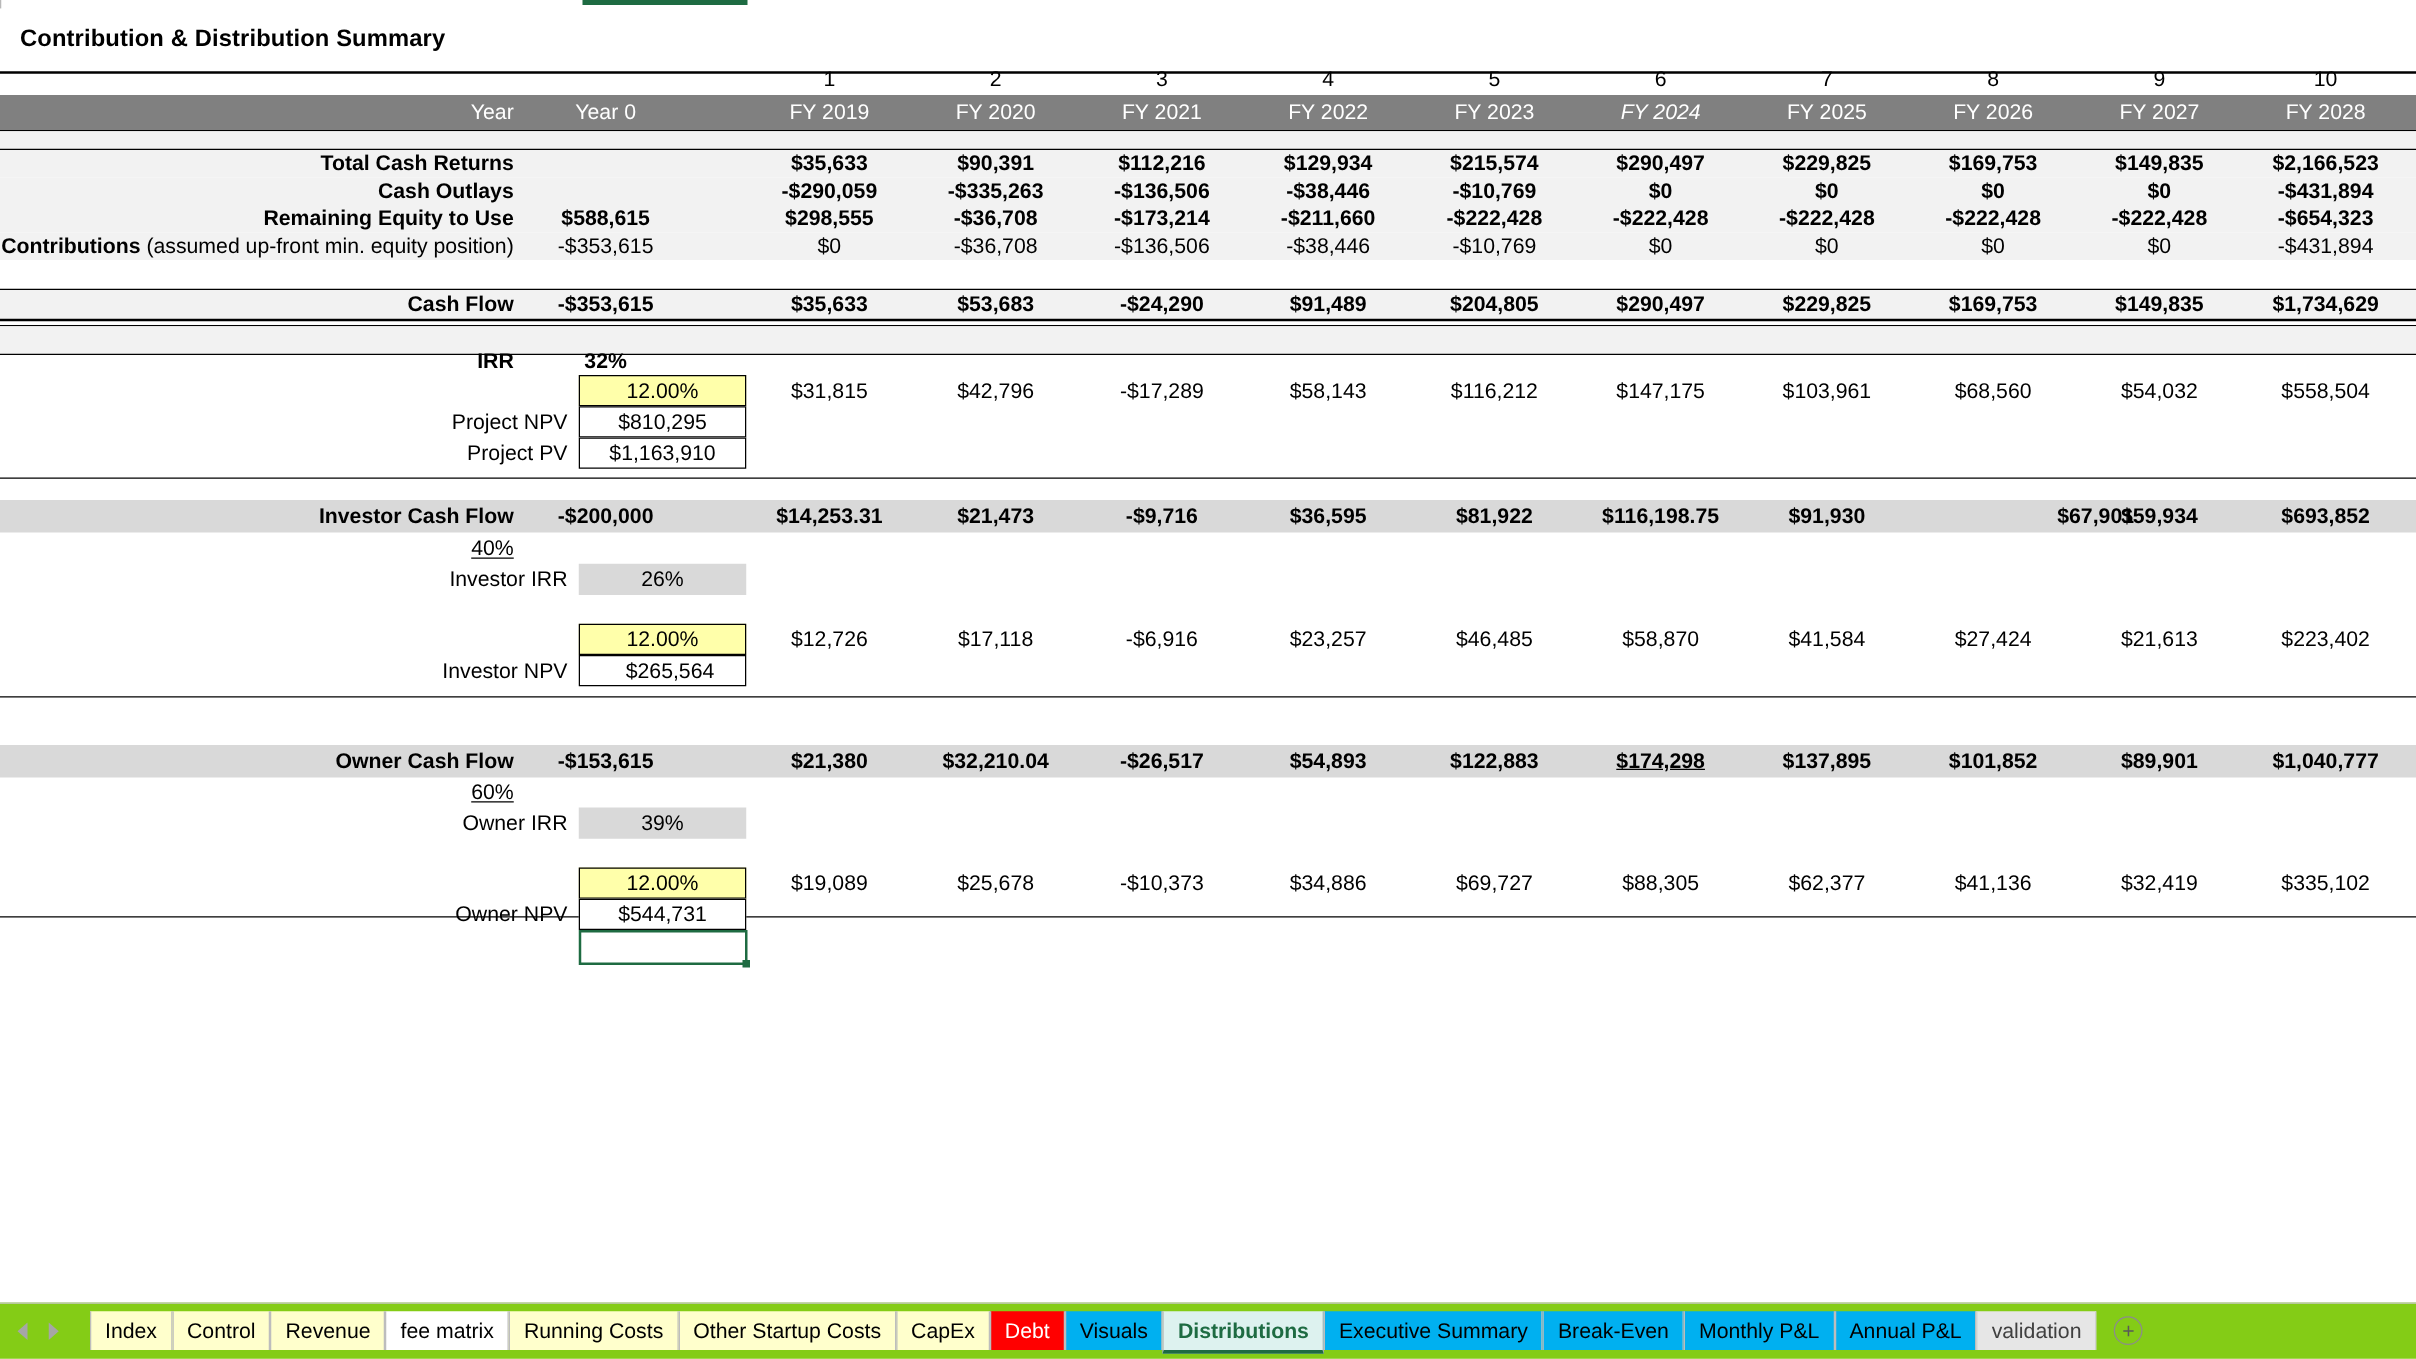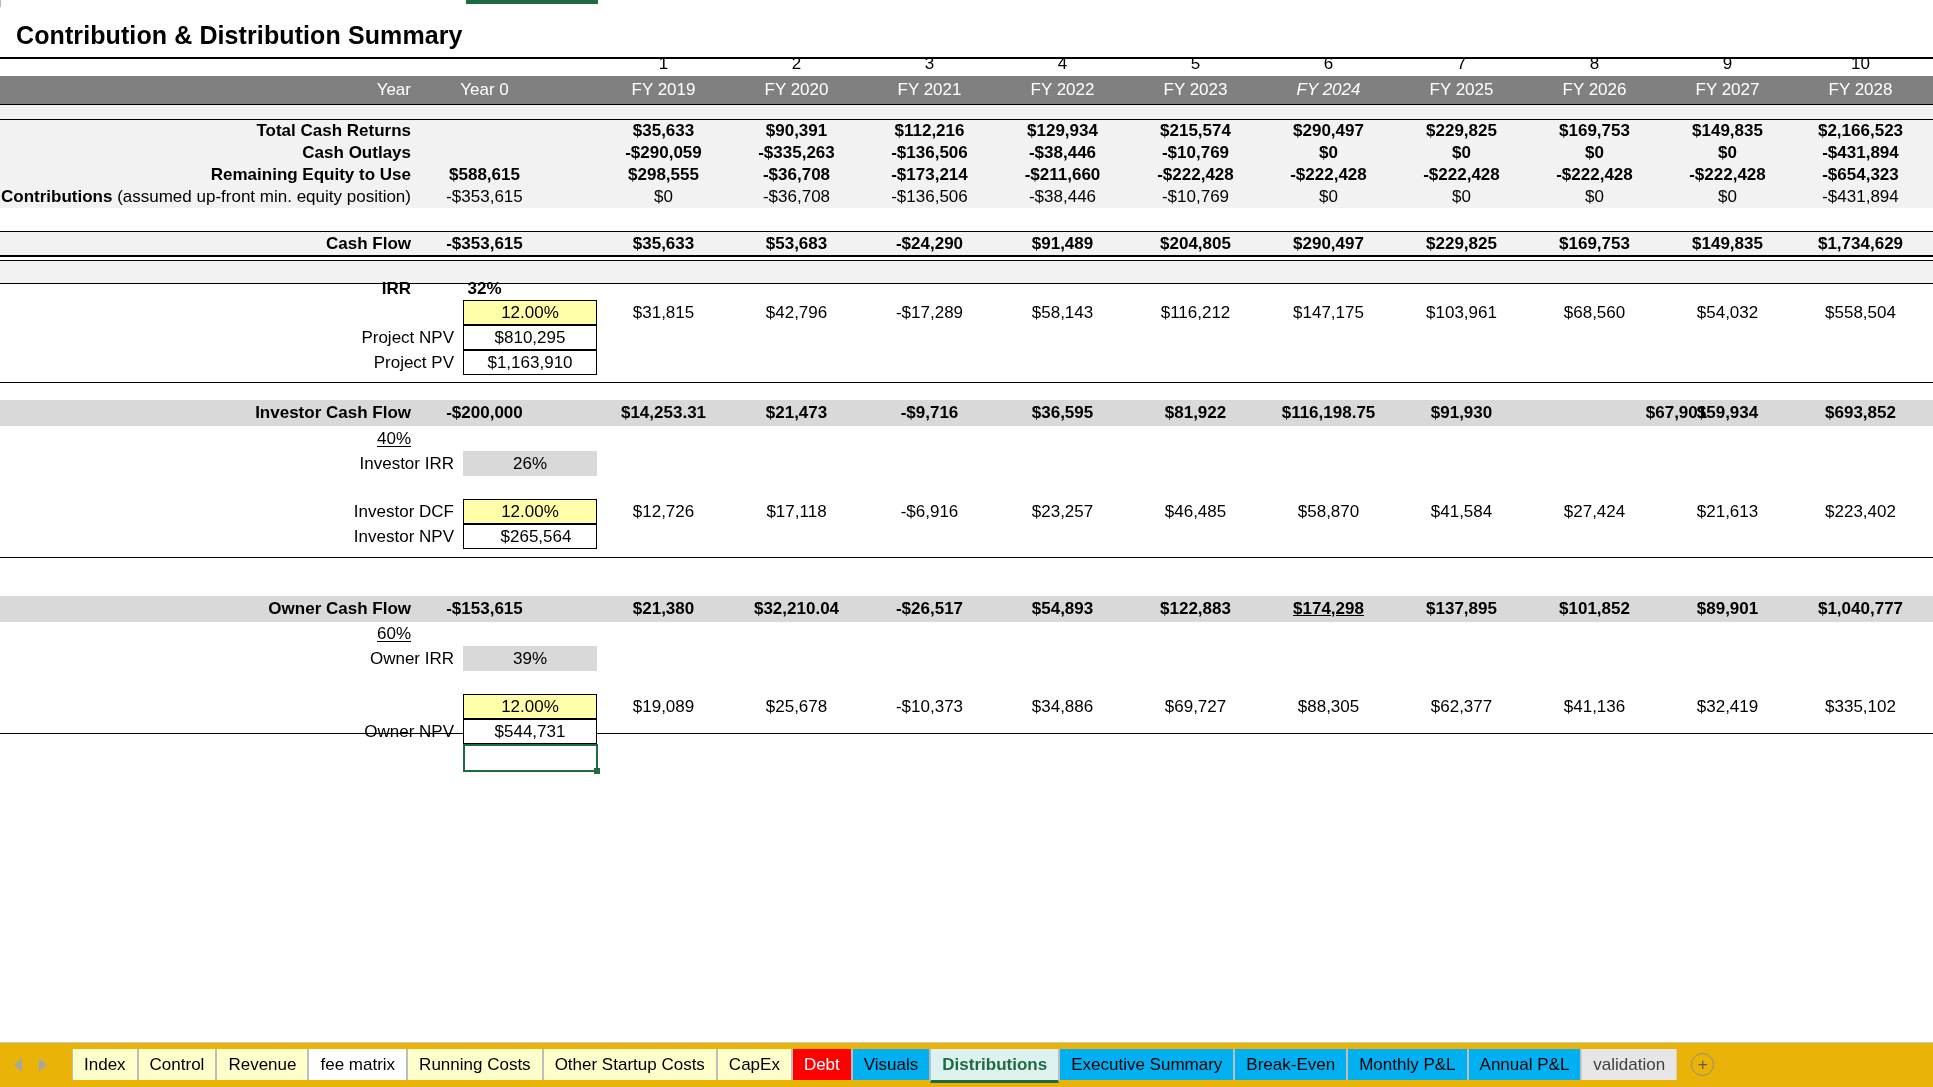--- a/index.html
+++ b/index.html
@@ -21,21 +21,21 @@
   .sheet{position:absolute;left:0;top:7px;width:1933px;height:1035px;background:#ffffff;}
 
   
   .r{position:absolute;left:0;width:1933px;display:flex;align-items:center;box-sizing:border-box;}
   .lbl{box-sizing:border-box;text-align:right;padding-right:9px;white-space:nowrap;overflow:hidden;}
   .c{box-sizing:border-box;text-align:center;white-space:nowrap;overflow:hidden;}
 
   .bold{font-weight:bold;}
   .title{
     position:absolute;left:16px;top:14px;
-    font-size:25px;font-weight:bold;letter-spacing:.1px;
+    font-size:19px;font-weight:bold;letter-spacing:.1px;
     white-space:nowrap;
   }
   .title-underline{position:absolute;left:0;top:50px;width:1933px;height:2px;background:#000;}
 
   
   .numrow{top:45px;height:24px;font-size:17px;}
   
   .hdrband{
     top:69px;height:28px;background:#808080;color:#ffffff;font-size:17px;
   }
@@ -64,21 +64,21 @@
   .selbox{
     position:absolute;box-sizing:border-box;
     border:2px solid #1e6b42;background:transparent;
   }
   .selhandle{position:absolute;width:6px;height:6px;background:#1e6b42;}
 
   
   .leftedge{position:absolute;left:0;top:7px;width:2px;height:1035px;background:#ffffff;}
 
   
-  .tabzone{position:absolute;left:0;top:1042px;width:1933px;height:45px;background:#eab308;}
+  .tabzone{position:absolute;left:0;top:1042px;width:1933px;height:45px;background:#84cc16;}
   .tabzone .topborder{position:absolute;left:0;top:0;width:1933px;height:1px;background:#c8c8c8;}
   .navarrows{position:absolute;left:6px;top:12px;width:62px;height:22px;display:flex;align-items:center;gap:17px;}
   .arrow{width:0;height:0;border-top:7px solid transparent;border-bottom:7px solid transparent;}
   .arrow-l{border-right:8px solid #a6a6a6;margin-left:8px;}
   .arrow-r{border-left:8px solid #a6a6a6;}
   .tabs{position:absolute;left:72px;top:0;height:45px;display:flex;align-items:flex-start;}
   .tab{
     height:31px;line-height:31px;padding:0 11px;margin-top:7px;
     font-size:17px;white-space:nowrap;box-sizing:border-box;
     border-left:1px solid #bdbdbd;border-right:1px solid #bdbdbd;
@@ -267,21 +267,20 @@
       <div class="c bold" style="position: absolute; left: 1794px; width: 133px;">$693,852</div>
     </div>
   <div id="investor-rows">
       <div class="r" style="top: 420px; height: 23px;">
         <div class="lbl underlined" style="position: absolute; left: 0px; width: 420px;">40%</div>
       </div>
       <div class="r" style="top: 444px; height: 25px;">
         <div class="lbl " style="position: absolute; left: 0px; width: 463px;">Investor IRR</div>
       </div>
       <div class="r" style="top: 492px; height: 25px;">
-        <div class="lbl " style="position: absolute; left: 0px; width: 463px;">Investor DCF</div>
         <div class="c " style="position: absolute; left: 597px; width: 133px;">$12,726</div>
         <div class="c " style="position: absolute; left: 730px; width: 133px;">$17,118</div>
         <div class="c " style="position: absolute; left: 863px; width: 133px;">-$6,916</div>
         <div class="c " style="position: absolute; left: 996px; width: 133px;">$23,257</div>
         <div class="c " style="position: absolute; left: 1129px; width: 133px;">$46,485</div>
         <div class="c " style="position: absolute; left: 1262px; width: 133px;">$58,870</div>
         <div class="c " style="position: absolute; left: 1395px; width: 133px;">$41,584</div>
         <div class="c " style="position: absolute; left: 1528px; width: 133px;">$27,424</div>
         <div class="c " style="position: absolute; left: 1661px; width: 133px;">$21,613</div>
         <div class="c " style="position: absolute; left: 1794px; width: 133px;">$223,402</div>

